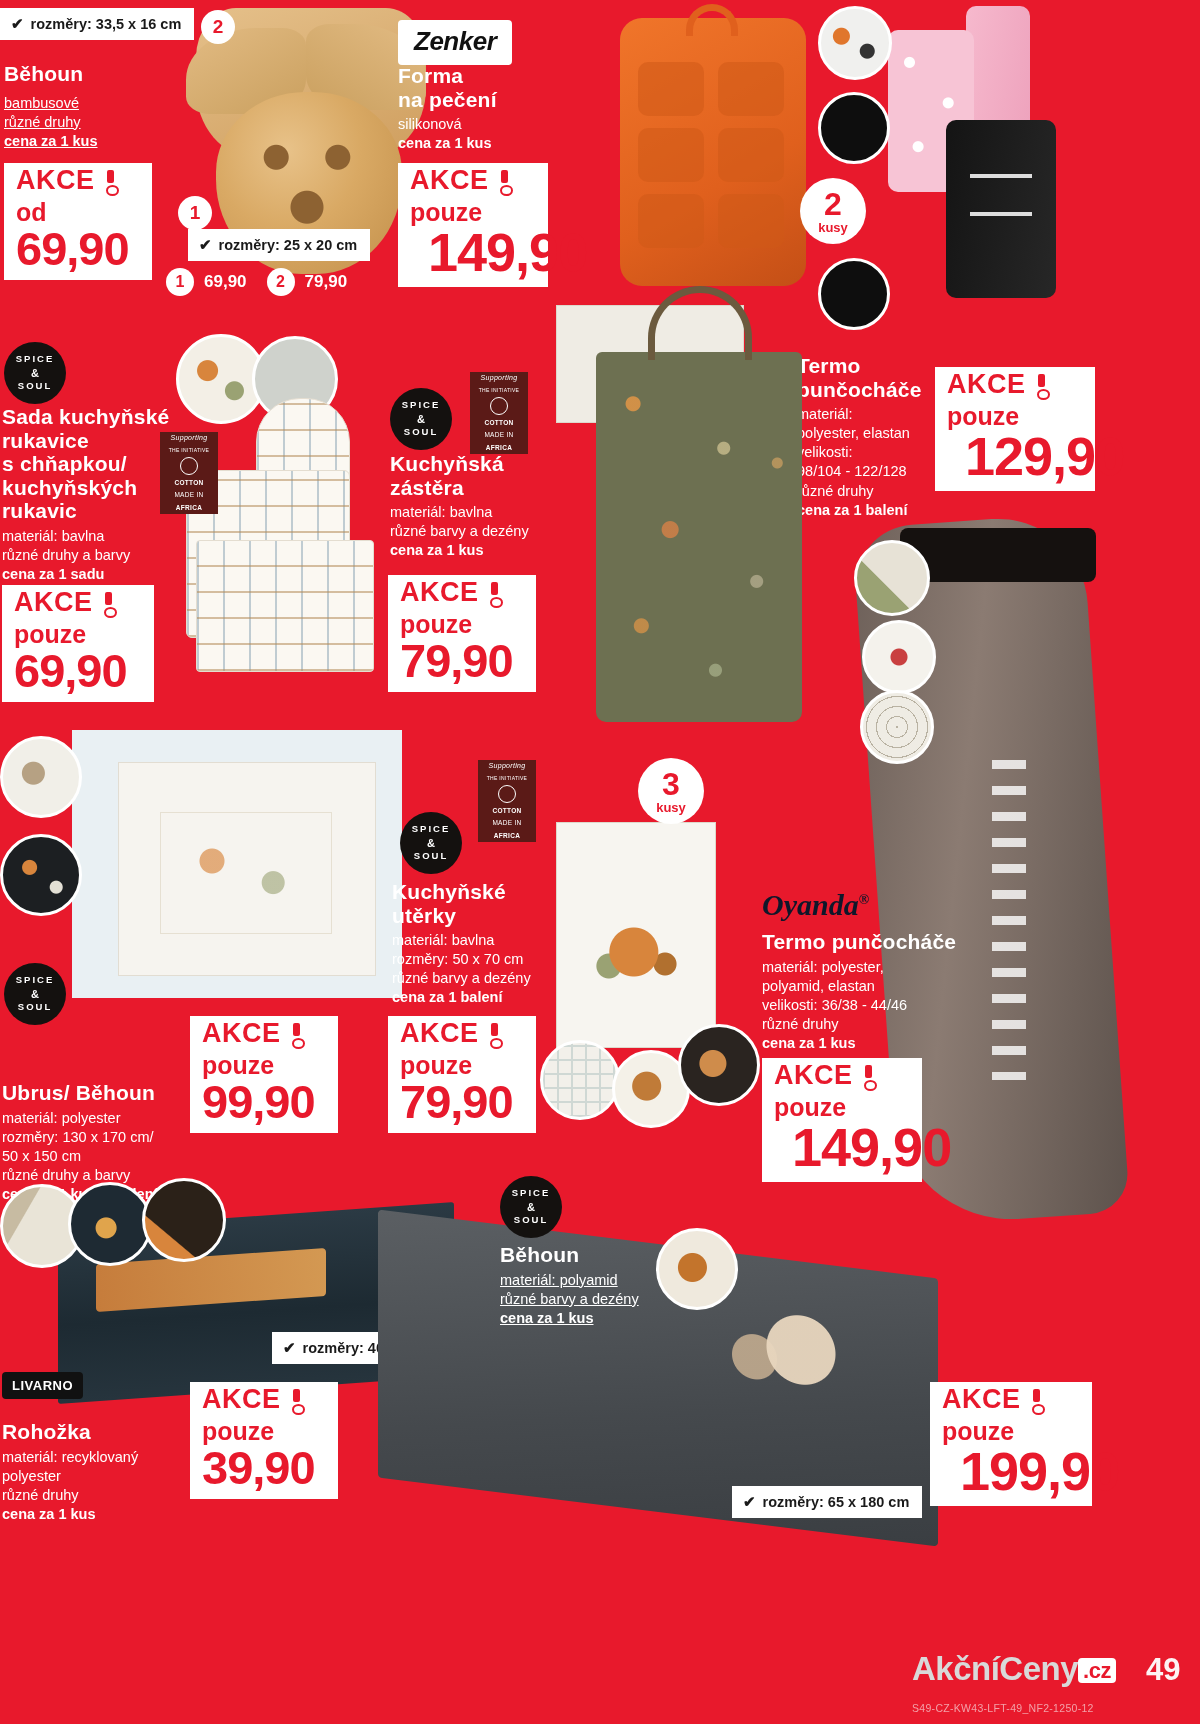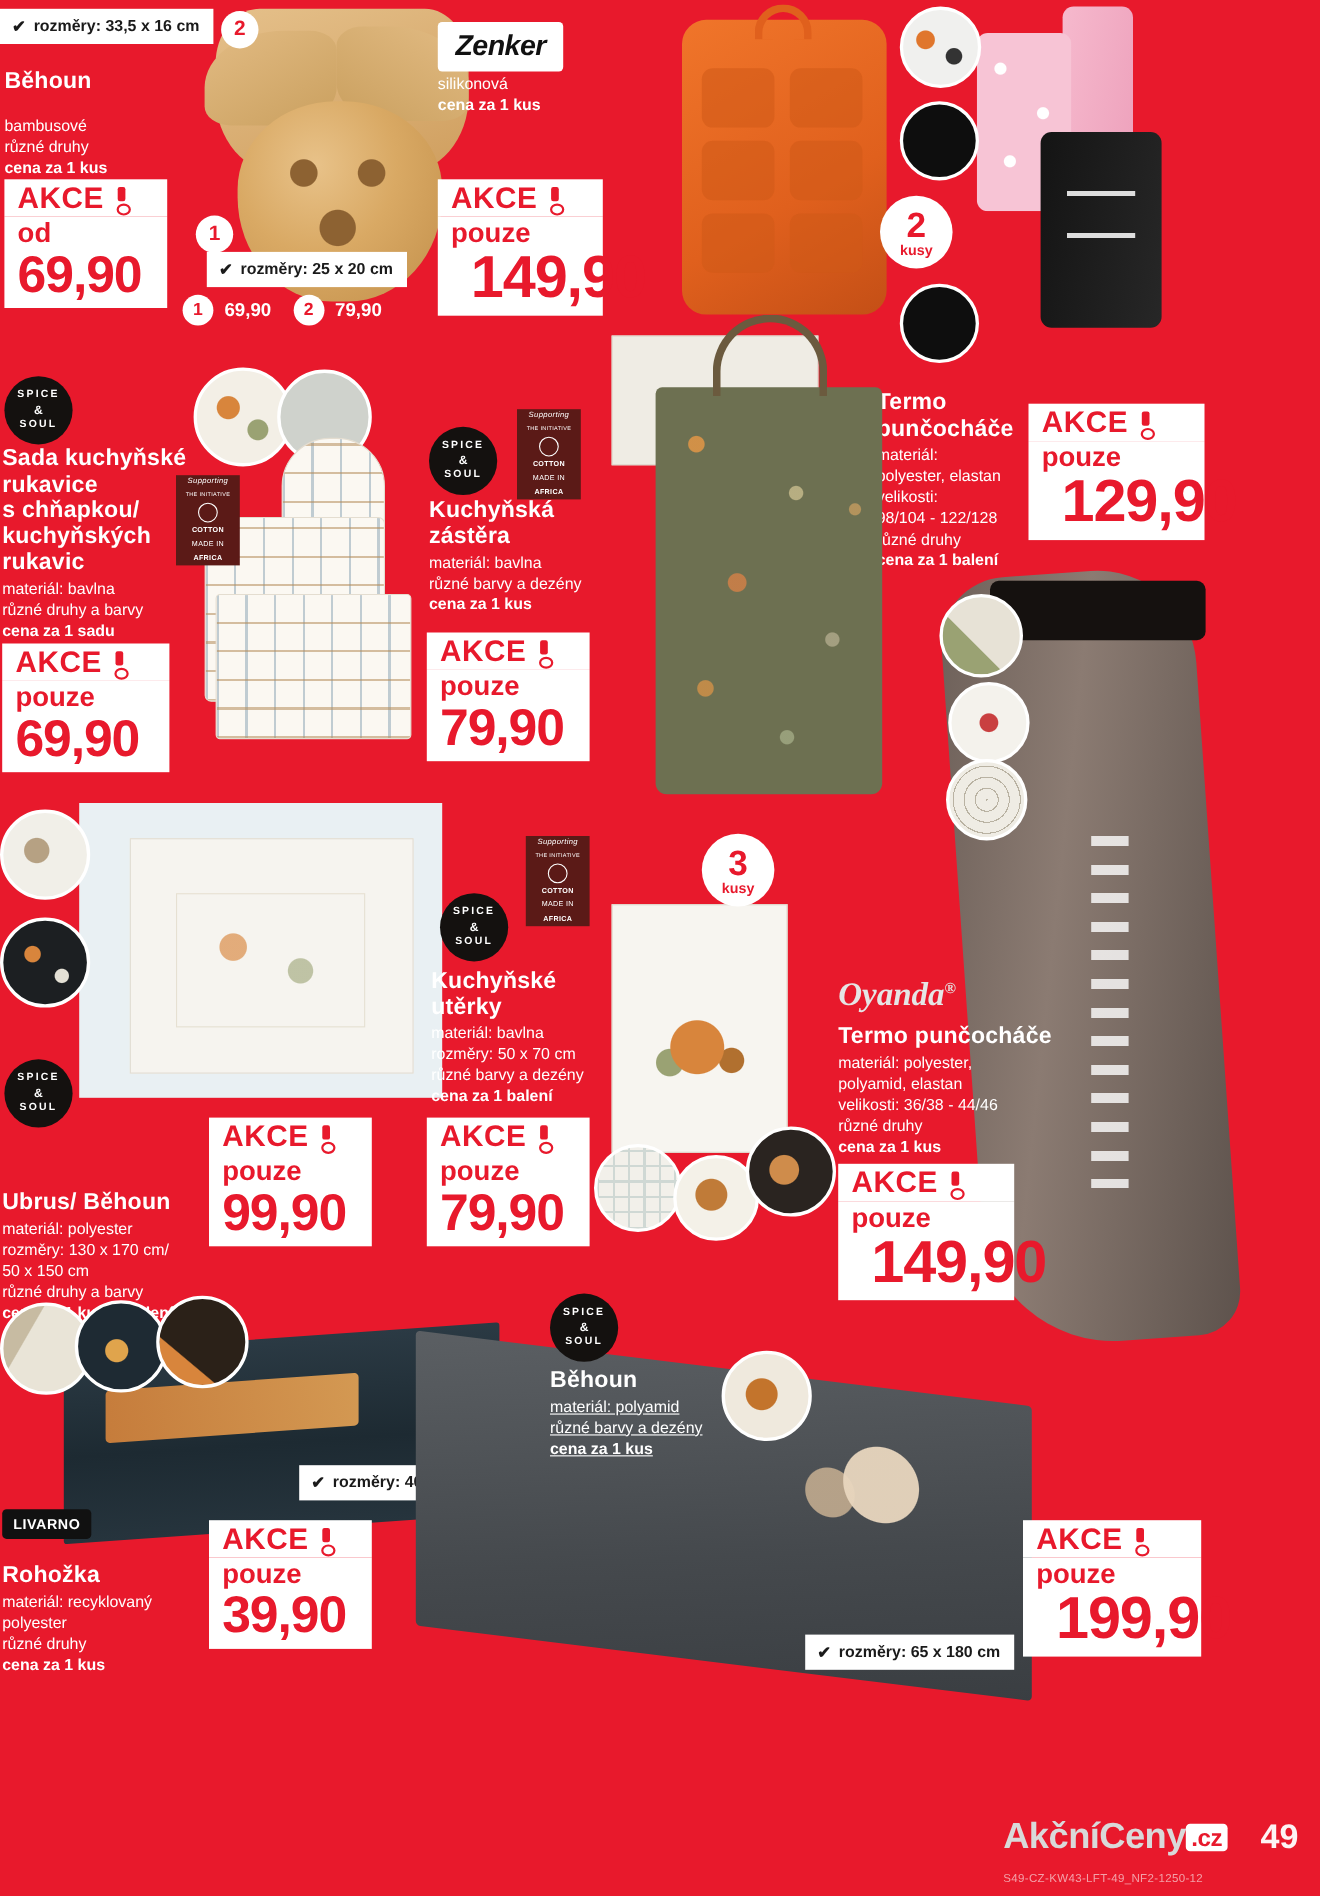--- a/index.html
+++ b/index.html
@@ -138,21 +138,21 @@
     gap:4px; line-height:1.25; letter-spacing:.3px;
   }
   .cotton .sup { font-style:italic; font-size:7px; }
   .cotton .globe { width:18px;height:18px;border-radius:50%;border:1.5px solid #fff; }
   .livarno {
     background:#111;color:#fff;border-radius:4px;
     padding:6px 10px;font-size:13px;font-weight:700;letter-spacing:.5px;
     display:inline-flex;align-items:center;gap:5px;
   }
   .oyanda {
-    color:#e5e5e5; font-size:30px; font-weight:700; font-style:italic;
+    color:#0f172a; font-size:30px; font-weight:700; font-style:italic;
     font-family:"Liberation Serif", serif;
   }
 
   
   .img { position:absolute; overflow:hidden; }
 
   .board-pumpkin {
     background: radial-gradient(ellipse at 38% 32%, #e8c289 0%, #d9a964 45%, #c28f4a 100%);
     border-radius: 48% 48% 46% 46%/44% 44% 52% 52%;
   }
@@ -248,21 +248,21 @@
 <div class="abs" style="left:0px;top:8px;">
   <div class="tag">
     <span class="chk">✔</span>
     <span>rozměry: 33,5 x 16 cm</span>
   </div>
 </div>
 <div class="abs circ-num" style="left:201px;top:10px;">2</div>
 
 <div class="abs" style="left:4px;top:62px;width:190px;">
   <div class="prod-title">Běhoun</div>
-  <div class="prod-desc" style="margin-top:20px;">
+  <div class="prod-desc" style="margin-top:8px;text-decoration:underline;">
     <div>bambusové</div>
     <div>různé druhy</div>
     <div class="bold">cena za 1 kus</div>
   </div>
 </div>
 
 <div class="abs" style="left:4px;top:163px;width:148px;">
   <div class="akce-bar" style="width:100%;">
     <span>AKCE</span>
     <span class="excl"></span>
@@ -294,20 +294,24 @@
   <div class="cell" style="left:18px;top:110px;width:66px;height:54px;"></div>
   <div class="cell" style="left:98px;top:110px;width:66px;height:54px;"></div>
   <div class="cell" style="left:18px;top:176px;width:66px;height:54px;"></div>
   <div class="cell" style="left:98px;top:176px;width:66px;height:54px;"></div>
 </div>
 <div class="img abs" style="left:686px;top:4px;width:52px;height:32px;border:7px solid #e0601d;border-bottom:none;border-radius:26px 26px 0 0;"></div>
 
 <div class="abs zenker" style="left:398px;top:20px;">Zenker</div>
 
 <div class="abs" style="left:398px;top:64px;width:220px;">
+  <div class="prod-title">
+    <div>Forma</div>
+    <div>na pečení</div>
+  </div>
   <div class="prod-desc" style="margin-top:4px;">
     <div>silikonová</div>
     <div class="bold">cena za 1 kus</div>
   </div>
 </div>
 
 <div class="abs" style="left:398px;top:163px;width:150px;">
   <div class="akce-bar" style="width:100%;">
     <span>AKCE</span>
     <span class="excl"></span>

